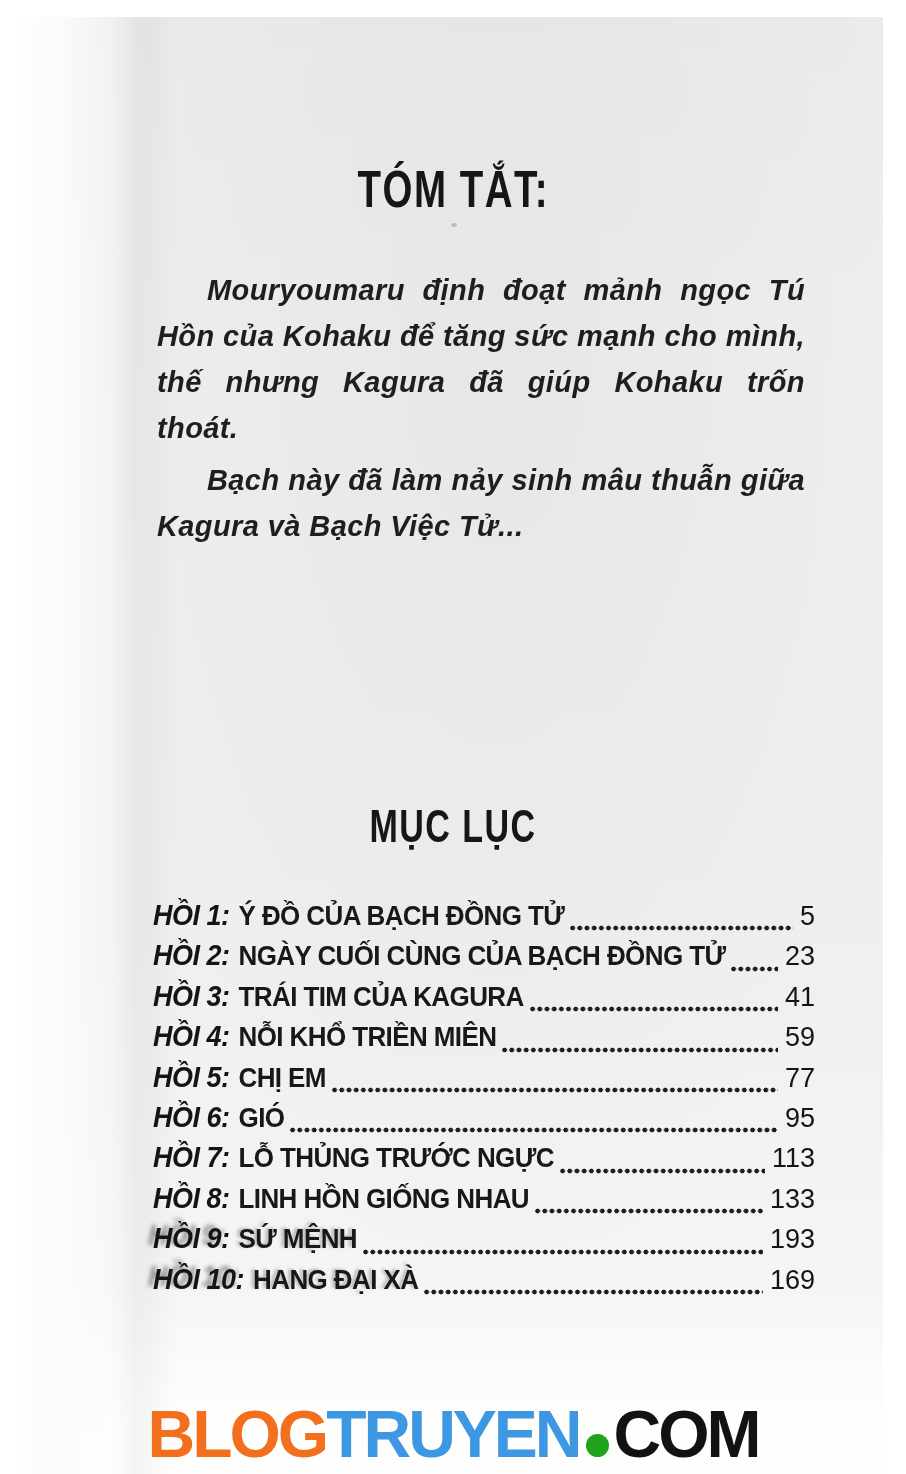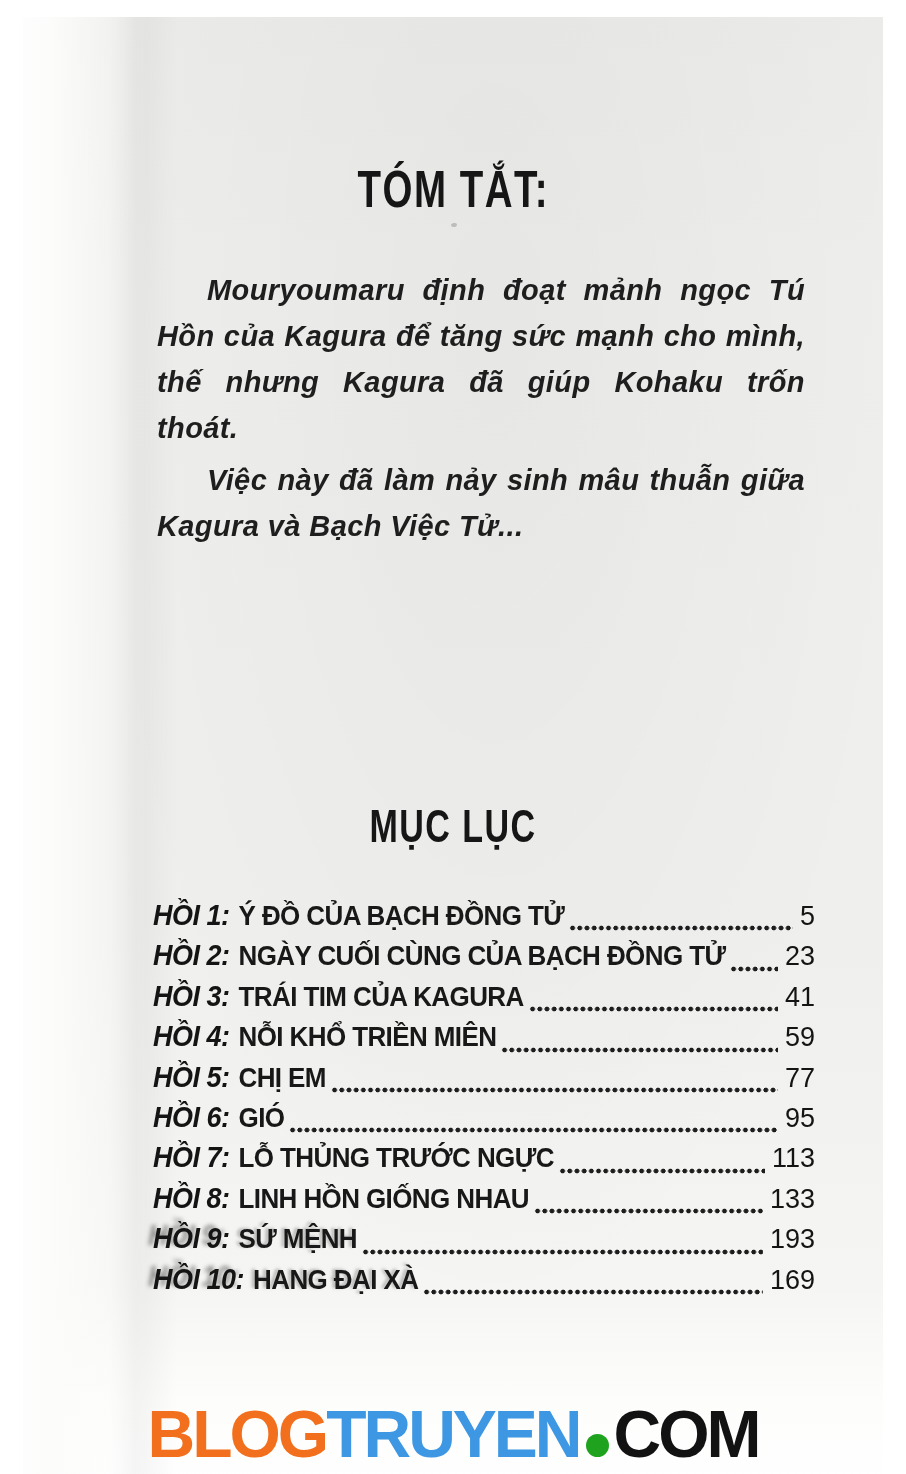--- a/index.html
+++ b/index.html
@@ -61,24 +61,24 @@
 <body>
 
 <div class="page">
 
   <div class="heading h-summary"><span class="squeeze">TÓM TẮT:</span></div>
 
   <div class="scan-speck"></div>
 
   <div class="summary">
       <div class="sum-line first">Mouryoumaru định đoạt mảnh ngọc Tú</div>
-      <div class="sum-line">Hồn của Kagura để tăng sức mạnh cho mình,</div>
+      <div class="sum-line">Hồn của Kohaku để tăng sức mạnh cho mình,</div>
       <div class="sum-line">thế nhưng Kagura đã giúp Kohaku trốn</div>
       <div class="sum-line last">thoát.</div>
-      <div class="sum-line first para-gap">Việc này đã làm nảy sinh mâu thuẫn giữa</div>
+      <div class="sum-line first para-gap">Bạch này đã làm nảy sinh mâu thuẫn giữa</div>
       <div class="sum-line last">Kagura và Bạch Việc Tử...</div>
     </div>
 
   <div class="heading h-toc"><span class="squeeze">MỤC LỤC</span></div>
 
   <div class="toc">
       <div class="toc-row">
         <span class="toc-label"><span class="toc-prefix">HỒI 1:</span><span class="toc-title">Ý ĐỒ CỦA BẠCH ĐỒNG TỬ</span></span>
         <span class="toc-dots"></span>
         <span class="toc-page">5</span>

